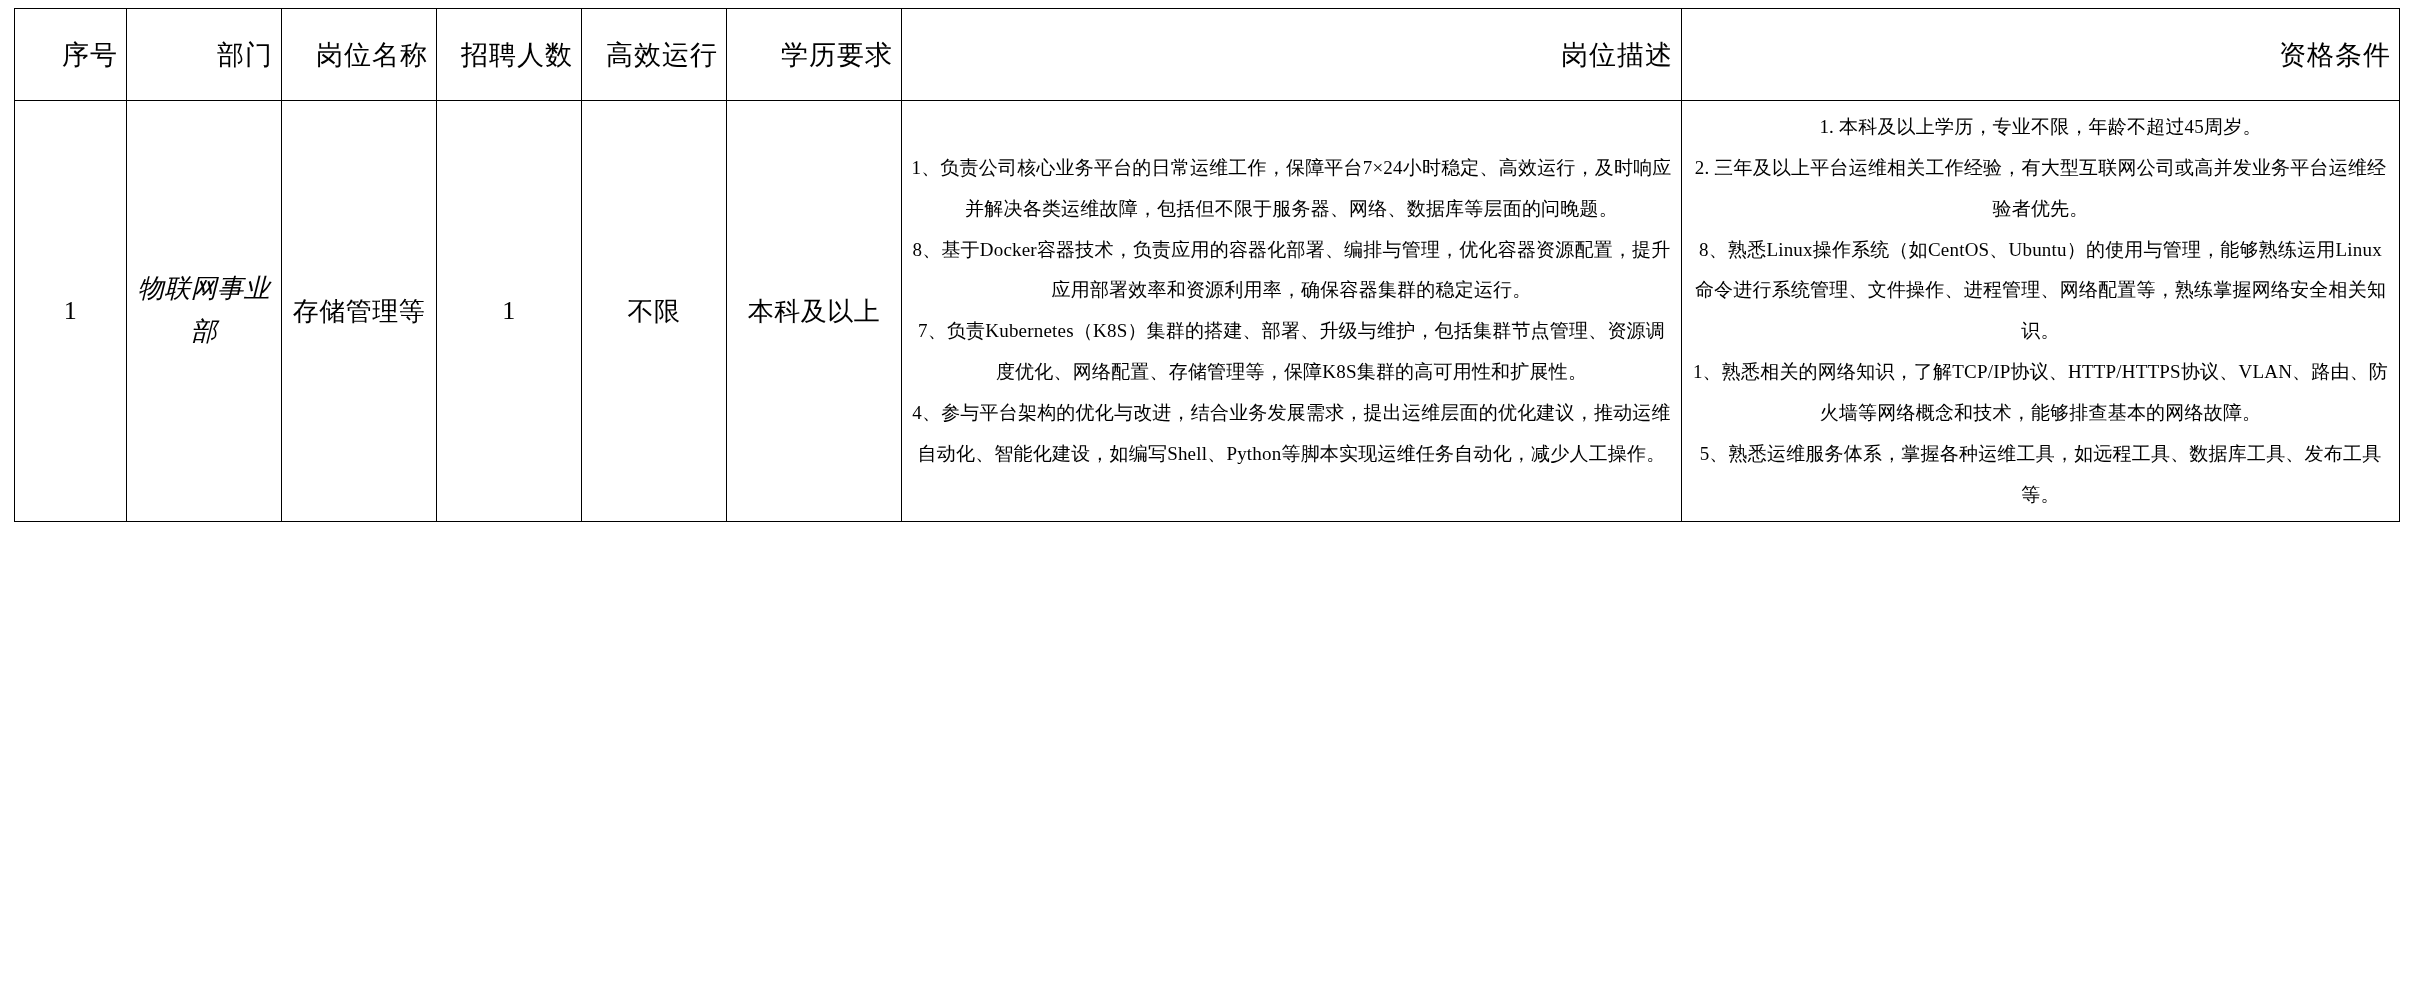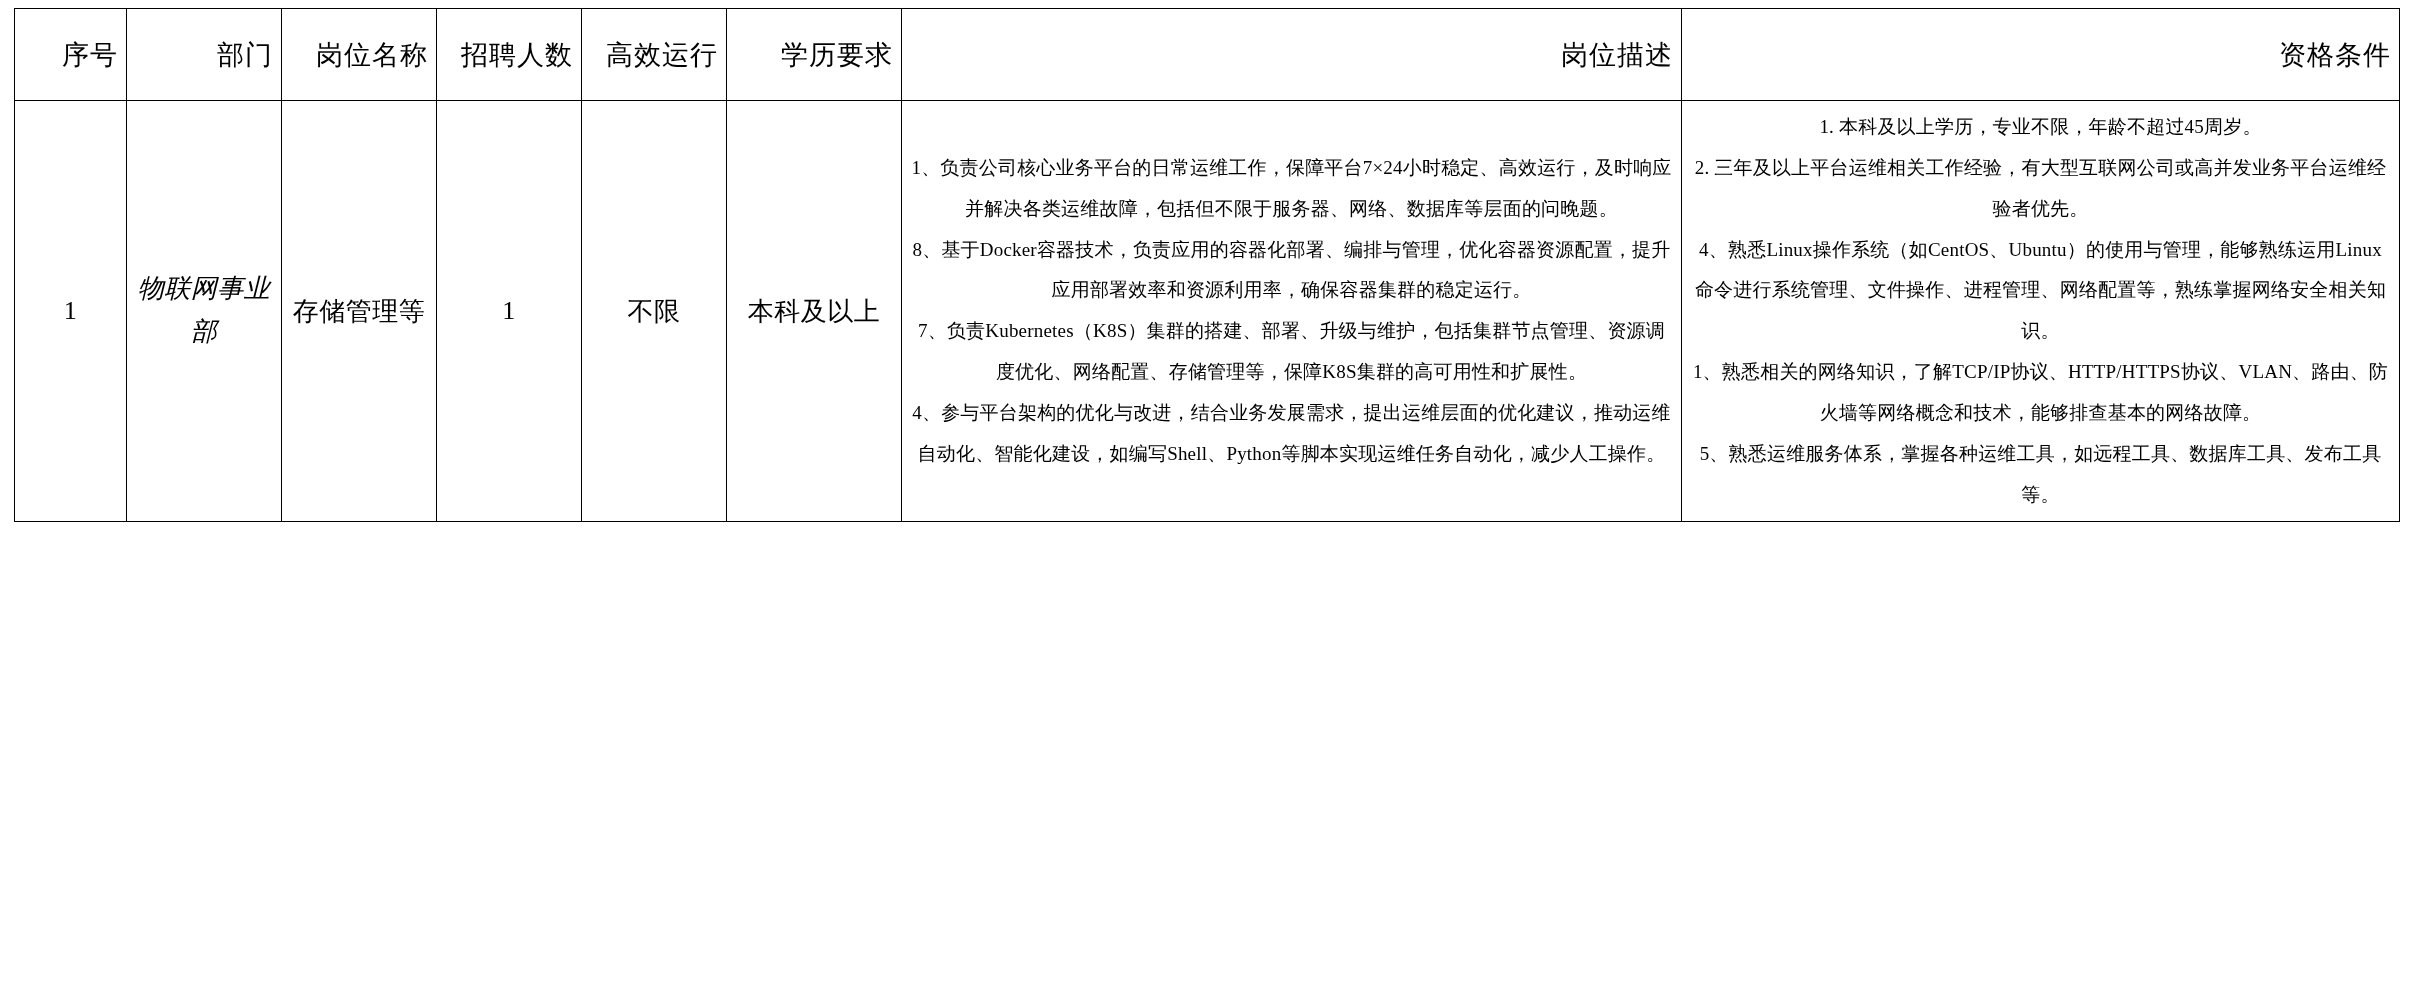--- a/index.html
+++ b/index.html
@@ -104,20 +104,20 @@
         <td class="center">本科及以上</td>
         <td class="body">
           <p>1、负责公司核心业务平台的日常运维工作，保障平台7×24小时稳定、高效运行，及时响应并解决各类运维故障，包括但不限于服务器、网络、数据库等层面的问晚题。</p>
           <p>8、基于Docker容器技术，负责应用的容器化部署、编排与管理，优化容器资源配置，提升应用部署效率和资源利用率，确保容器集群的稳定运行。</p>
           <p>7、负责Kubernetes（K8S）集群的搭建、部署、升级与维护，包括集群节点管理、资源调度优化、网络配置、存储管理等，保障K8S集群的高可用性和扩展性。</p>
           <p>4、参与平台架构的优化与改进，结合业务发展需求，提出运维层面的优化建议，推动运维自动化、智能化建设，如编写Shell、Python等脚本实现运维任务自动化，减少人工操作。</p>
         </td>
         <td class="body">
           <p>1. 本科及以上学历，专业不限，年龄不超过45周岁。</p>
           <p>2. 三年及以上平台运维相关工作经验，有大型互联网公司或高并发业务平台运维经验者优先。</p>
-          <p>4、熟悉Linux操作系统（如CentOS、Ubuntu）的使用与管理，能够熟练运用Linux命令进行系统管理、文件操作、进程管理、网络配置等，熟练掌握网络安全相关知识。</p>
+          <p>8、熟悉Linux操作系统（如CentOS、Ubuntu）的使用与管理，能够熟练运用Linux命令进行系统管理、文件操作、进程管理、网络配置等，熟练掌握网络安全相关知识。</p>
           <p>1、熟悉相关的网络知识，了解TCP/IP协议、HTTP/HTTPS协议、VLAN、路由、防火墙等网络概念和技术，能够排查基本的网络故障。</p>
           <p>5、熟悉运维服务体系，掌握各种运维工具，如远程工具、数据库工具、发布工具等。</p>
         </td>
       </tr>
     </tbody>
   </table>
 </div>
 
 </body></html>

